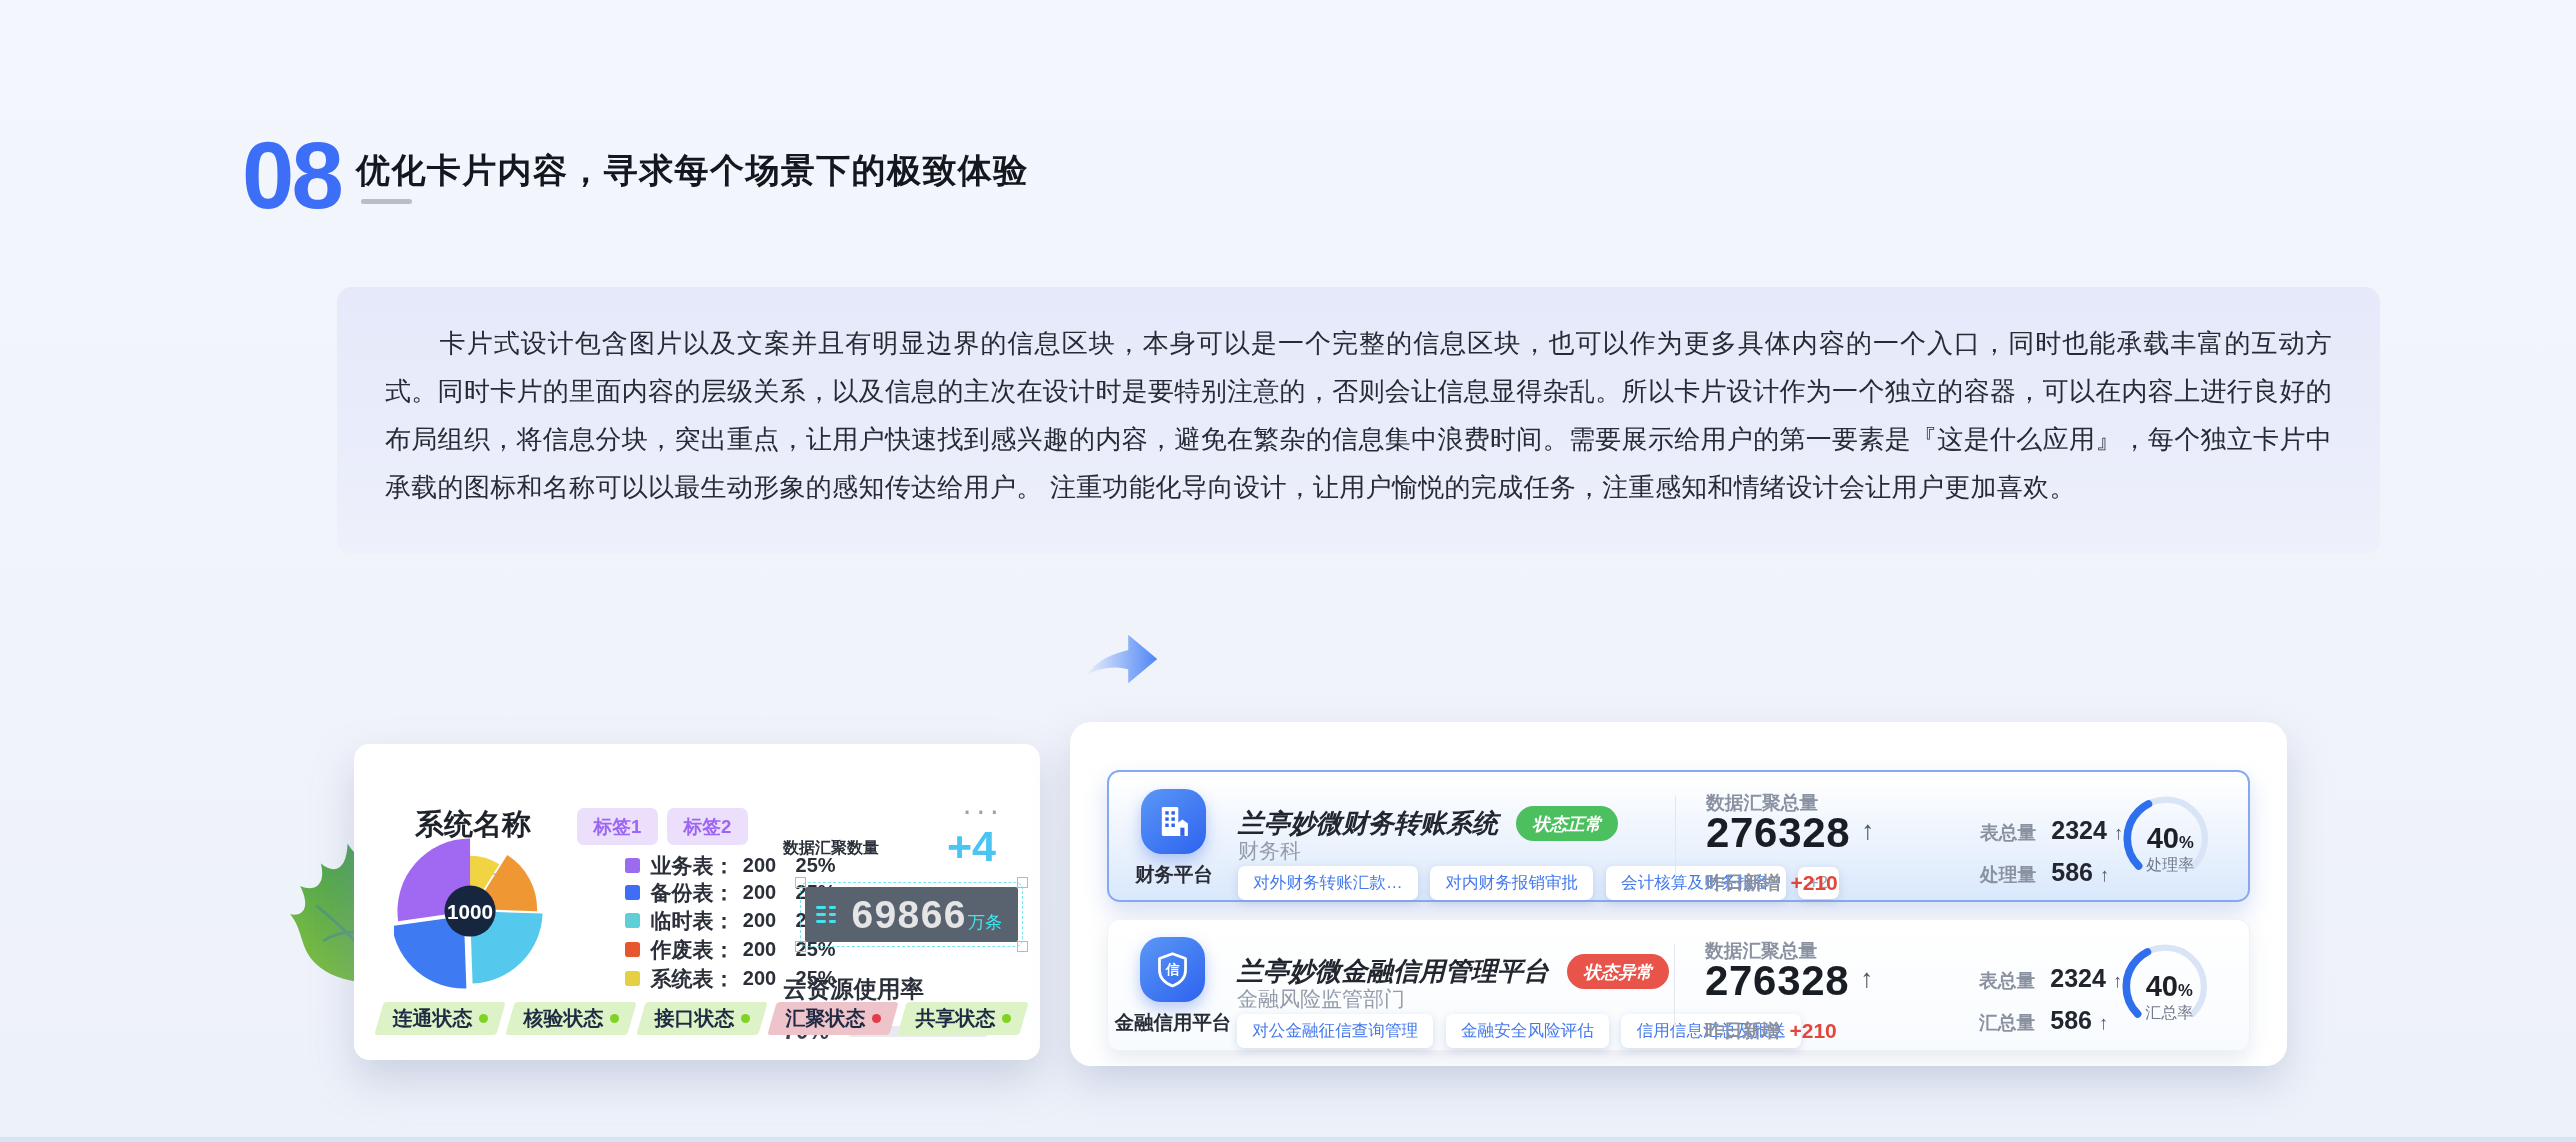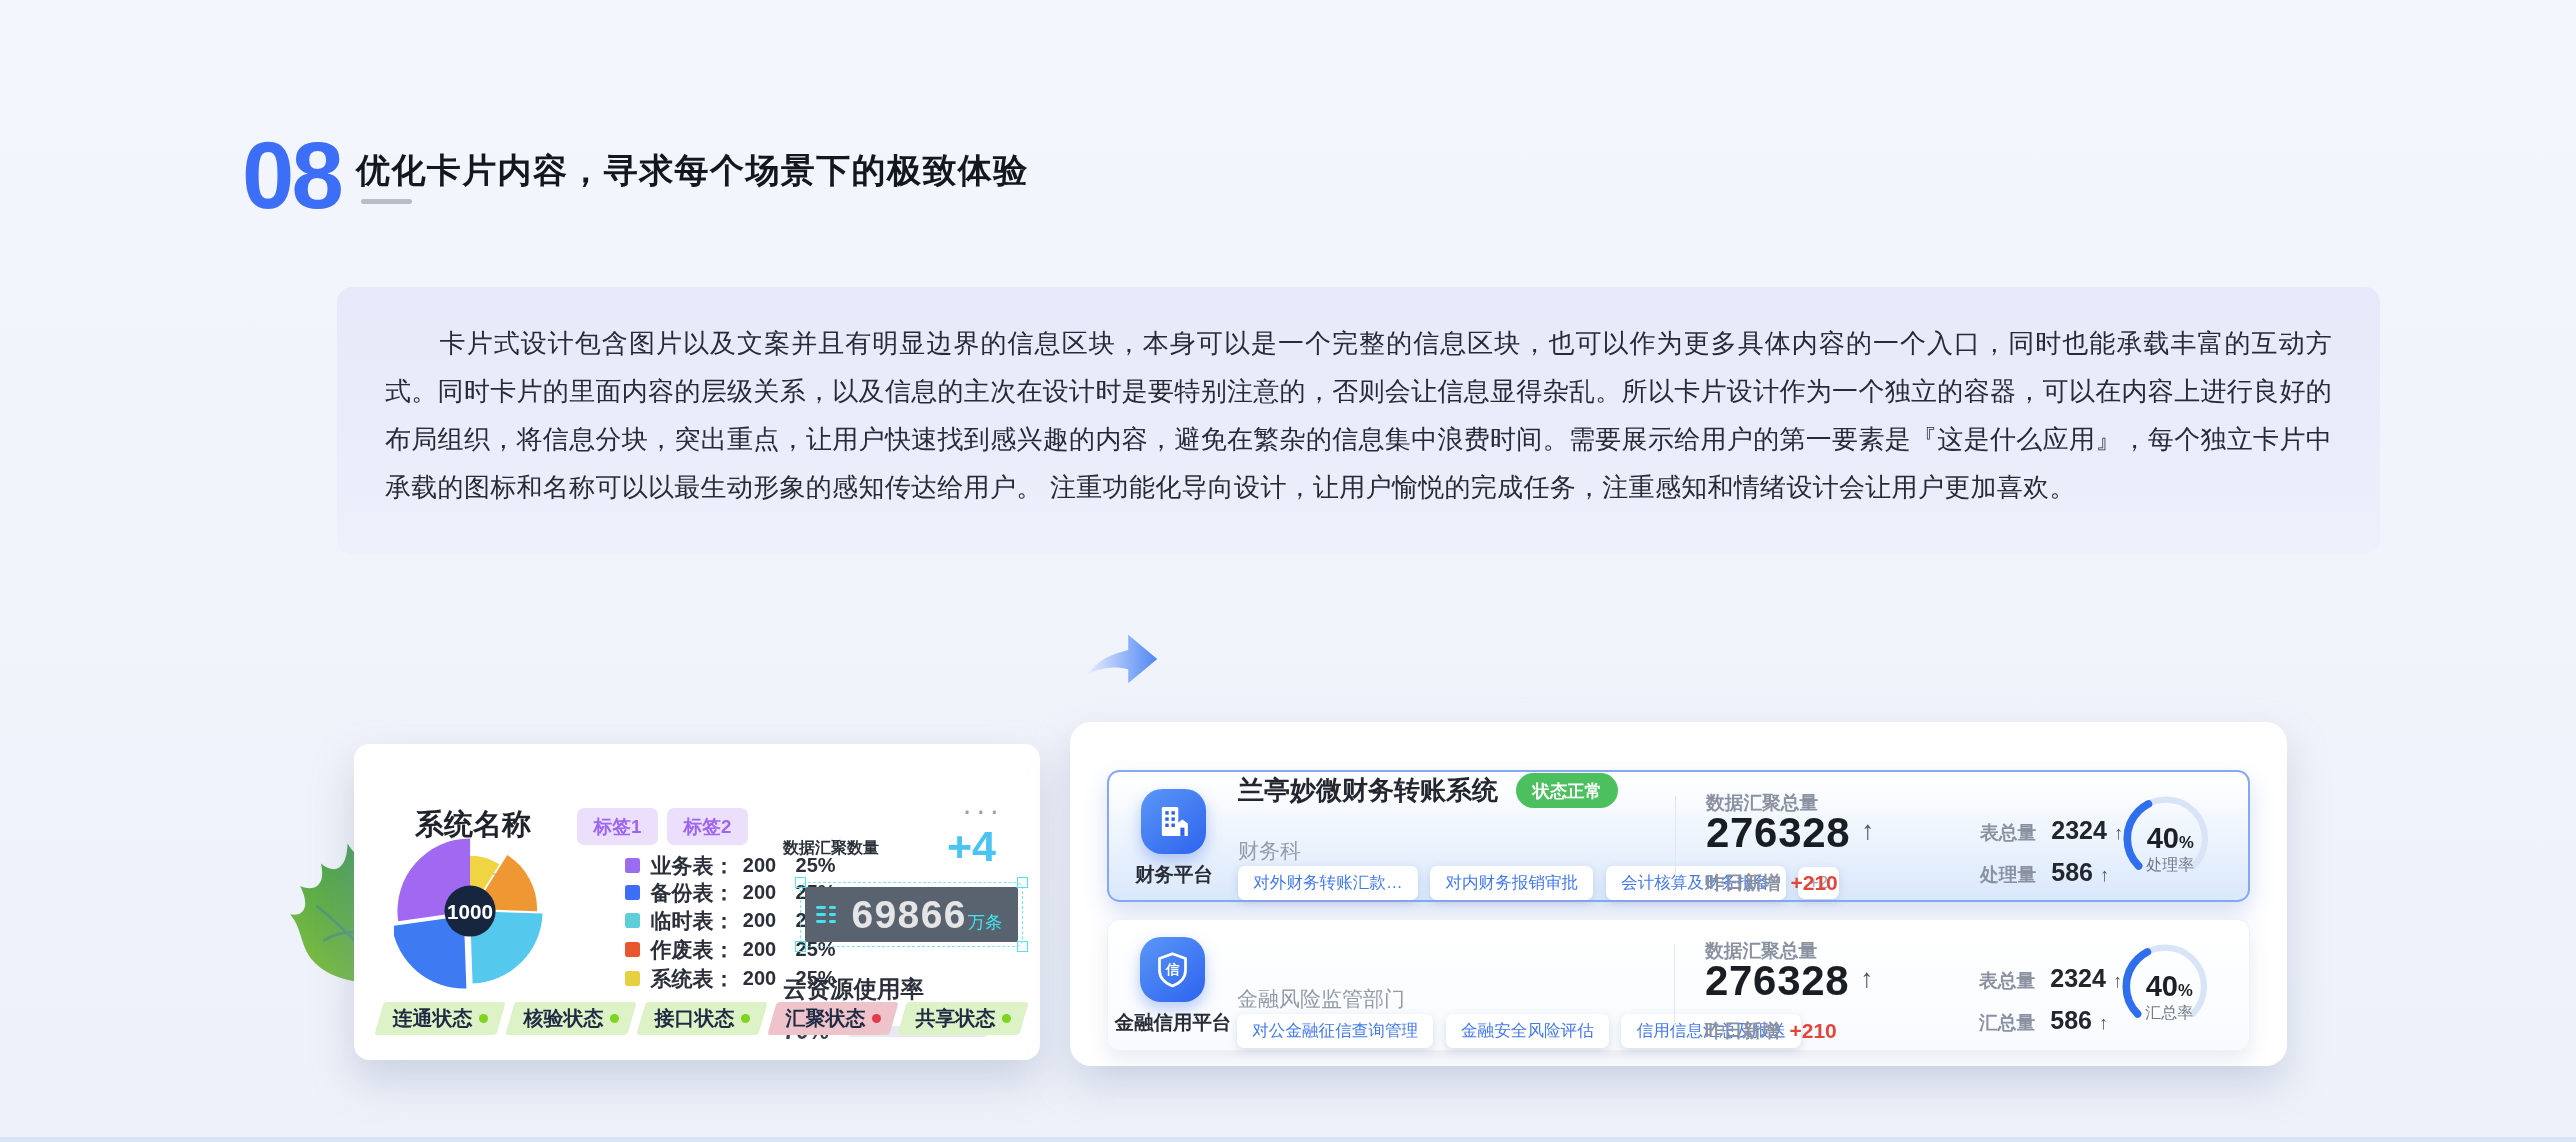--- a/index.html
+++ b/index.html
@@ -90,21 +90,21 @@
                  background:linear-gradient(180deg,#ffffff 5%,#ecf3fd 55%,#d9e8fc 100%);
                  box-shadow:0 11px 23.5px rgba(120,150,215,.30);}
   .row-plain{top:197px;border:1.4px solid #eef1f7;
              background:linear-gradient(180deg,#ffffff,#f8fbfe);
              box-shadow:0 8.3px 19.4px rgba(165,175,200,.25);}
   .app-icon{position:absolute;left:32px;top:16.6px;width:65px;height:65px;border-radius:21px;
             background:linear-gradient(140deg,#5b97f7,#2d63ee);display:flex;align-items:center;
             justify-content:center;box-shadow:0 7px 15.2px rgba(60,110,230,.35);}
   .app-platform{position:absolute;left:5.5px;top:89px;width:119px;text-align:center;font-size:19.4px;
                 font-weight:600;color:#272c35;}
-  .title-line{position:absolute;left:129px;top:1px;display:flex;align-items:center;gap:18px;}
+  .title-line{position:absolute;left:129px;top:34px;display:flex;align-items:center;gap:18px;font-style:italic;}
   .app-title{font-size:26px;font-weight:700;color:#22262e;}
   .status-pill{font-size:17.3px;color:#fff;padding:5.5px 16.6px;border-radius:692px;font-weight:600;}
   .pill-ok{background:#4cc05e;} .pill-err{background:#e8544a;}
   .app-dept{position:absolute;left:129px;top:65px;font-size:21px;color:#949cab;}
   .tag-row{position:absolute;left:129px;top:94px;display:flex;align-items:center;gap:12.5px;}
   .func-tag{background:#fff;color:#4479ec;font-size:16.6px;padding:6.2px 15.2px;border-radius:7px;
             box-shadow:0 2.8px 8.3px rgba(130,150,190,.30);white-space:nowrap;}
   .extra-tag{background:#fff;color:#98a0af;font-size:16.6px;padding:6.2px 11px;border-radius:7px;
              box-shadow:0 2.8px 8.3px rgba(130,150,190,.30);}
   .row-divider{position:absolute;left:566px;top:23.5px;height:83px;width:1.4px;background:#e1e6f0;}
@@ -349,20 +349,24 @@
     </div>
 
     <div class="app-row row-plain">
       <div class="app-icon">
         <svg width="37" height="37" viewBox="0 0 54 54">
           <path d="M27,4 L46,11 L46,28 C46,40 37,47 27,51 C17,47 8,40 8,28 L8,11 Z" fill="none" stroke="#fff" stroke-width="4" stroke-linejoin="round"></path>
           <text x="27" y="34" text-anchor="middle" font-size="20" font-weight="bold" fill="#fff">信</text>
         </svg>
       </div>
       <div class="app-platform">金融信用平台</div>
+      <div class="title-line">
+        <span class="app-title">兰亭妙微金融信用管理平台</span>
+        <span class="status-pill pill-err">状态异常</span>
+      </div>
       <div class="app-dept">金融风险监管部门</div>
       <div class="tag-row">
         <span class="func-tag">对公金融征信查询管理</span>
         <span class="func-tag">金融安全风险评估</span>
         <span class="func-tag">信用信息汇总及报送</span>
       </div>
       <div class="row-divider"></div>
       <div class="stats-label">数据汇聚总量</div>
       <div class="big-row">
         <span class="big-num">276328</span>

